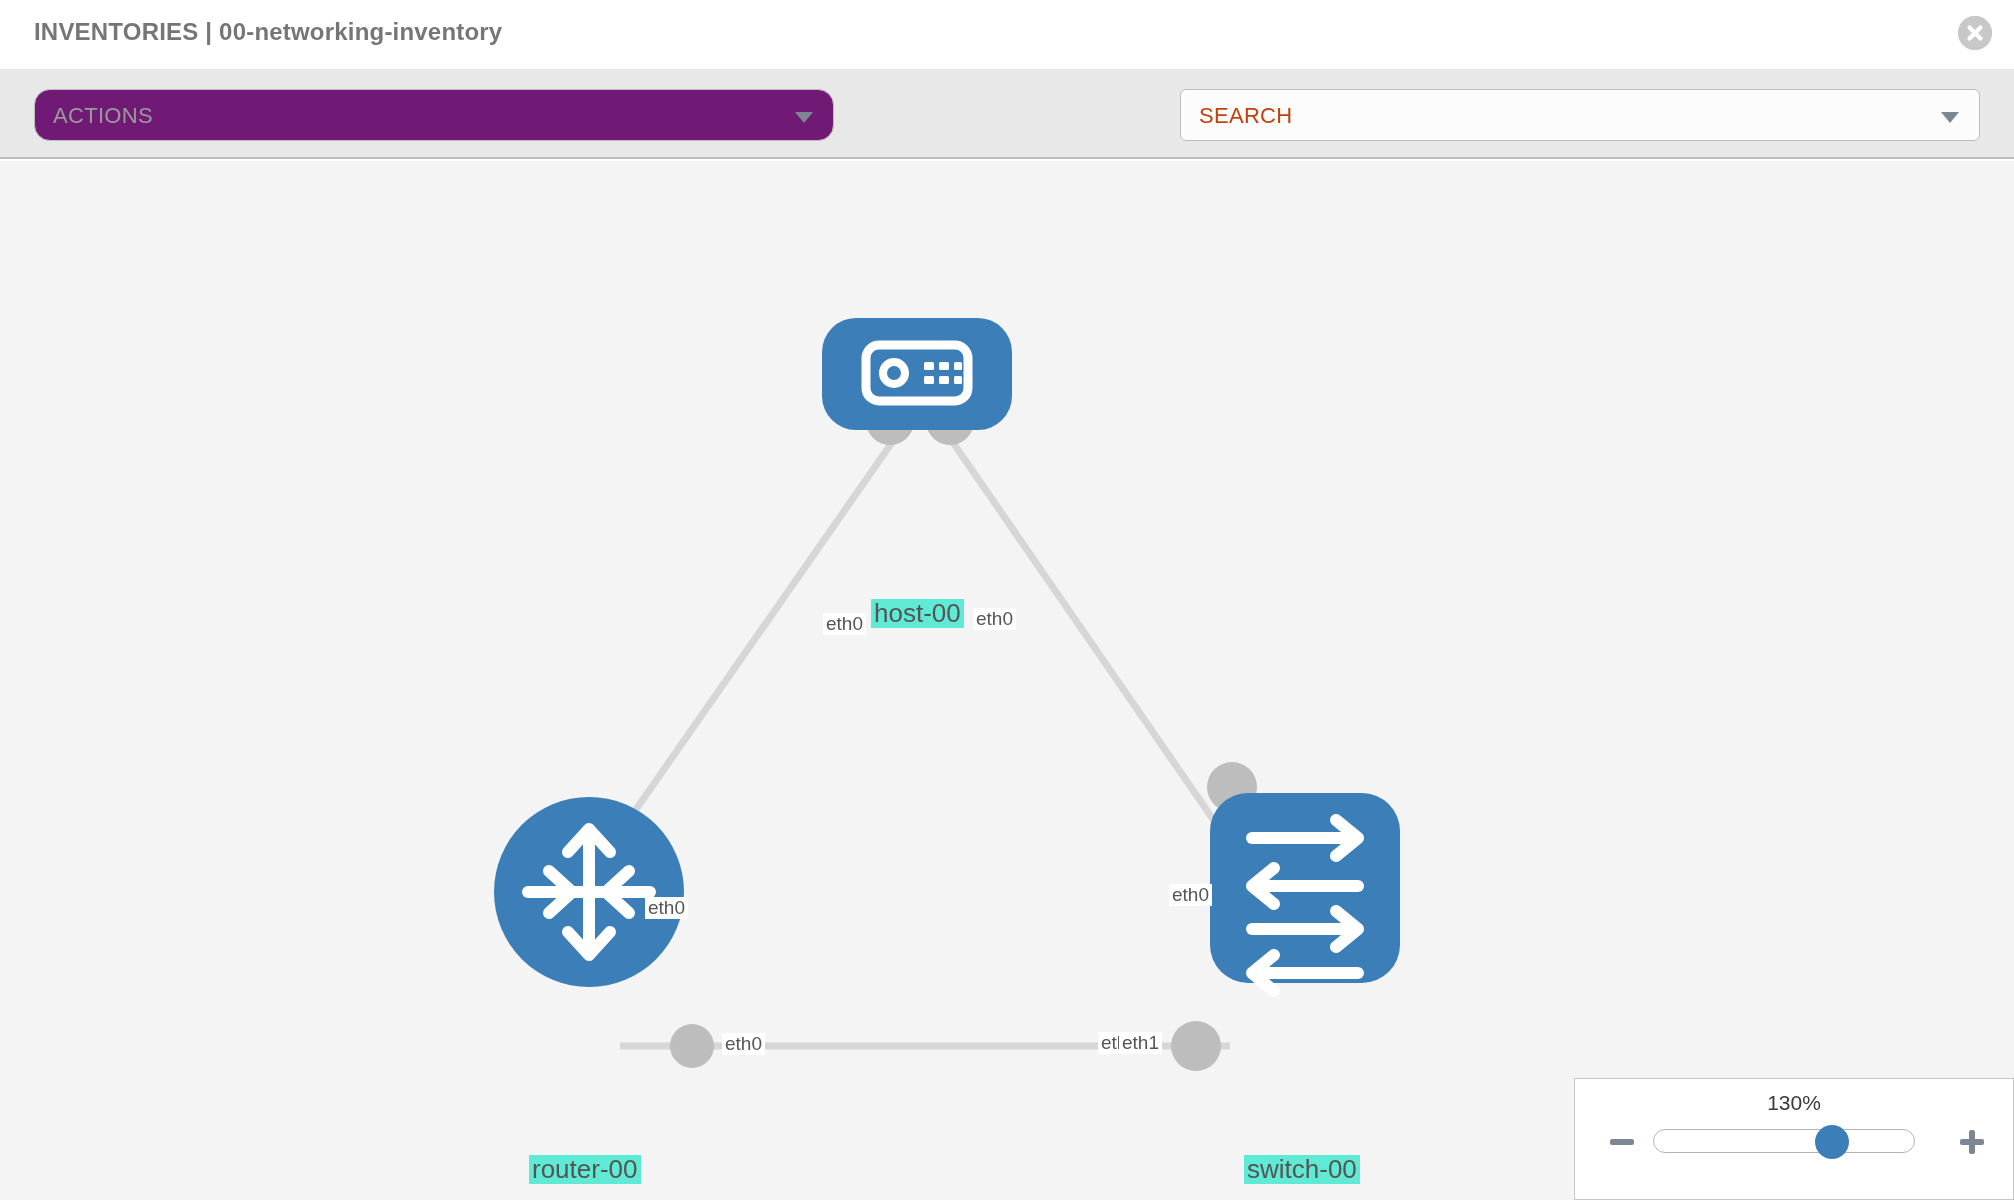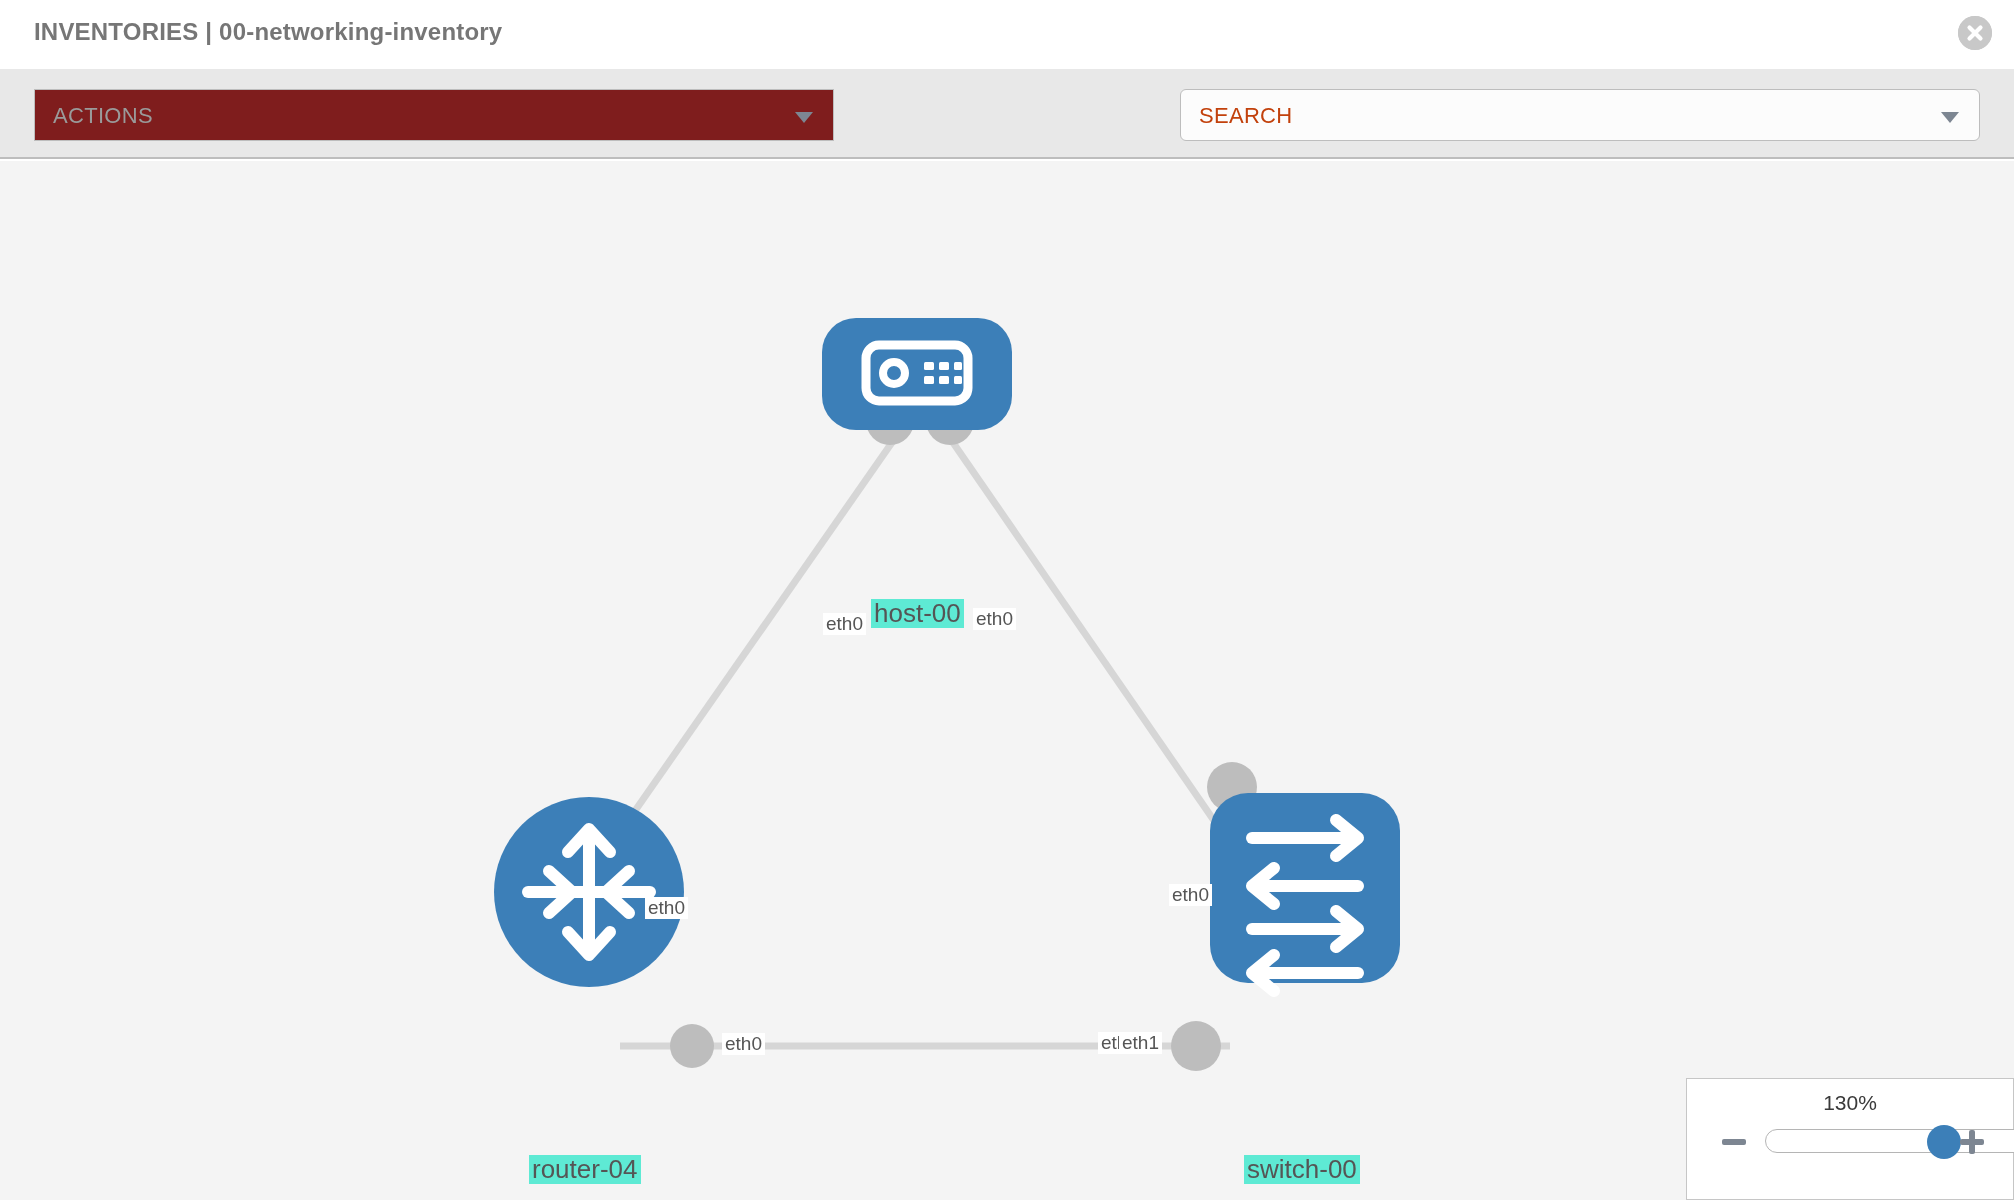--- a/index.html
+++ b/index.html
@@ -31,22 +31,22 @@
 
   
   .toolbar {
     position: absolute; left: 0; top: 69px; width: 2014px; height: 90px;
     background: #e8e8e8;
     border-bottom: 2px solid #bdbdbd;
   }
   .actions-select {
     position: absolute; left: 34px; top: 20px;
     width: 800px; height: 52px;
-    background: #7f1d1d;
-    border: 1px solid #bdbdbd; border-radius: 0;
+    background: #701a75;
+    border: 1px solid #bdbdbd; border-radius: 16px;
     cursor: pointer;
   }
   .actions-select .label {
     position: absolute; left: 18px; top: 13px;
     font-size: 22px; color: #9a9a9a; letter-spacing: .3px;
   }
   .caret {
     position: absolute; right: 20px; top: 22px;
     width: 0; height: 0;
     border-left: 9px solid transparent;
@@ -91,21 +91,21 @@
     position: absolute;
     font-size: 19px; color: #555555;
     background: #ffffff; padding: 0 3px;
     white-space: nowrap; line-height: 1.15;
   }
   .node-hit { position: absolute; cursor: pointer; }
 
   
   .zoom-panel {
     position: absolute; right: 0; bottom: 0;
-    width: 328px; height: 122px;
+    width: 440px; height: 122px;
     background: #ffffff;
     border: 1px solid #c6c6c6;
   }
   .zoom-value {
     position: absolute; left: 0; right: 0; top: 12px;
     text-align: center; font-size: 21px; color: #3a3a3a;
   }
   .zoom-minus, .zoom-plus {
     position: absolute; top: 48px; width: 30px; height: 30px; cursor: pointer;
   }
@@ -232,21 +232,21 @@
 
     <span class="iface-label" style="left:823px;  top:452px;">eth0</span>
     <span class="iface-label" style="left:973px;  top:447px;">eth0</span>
     <span class="iface-label" style="left:645px;  top:736px;">eth0</span>
     <span class="iface-label" style="left:1169px; top:723px;">eth0</span>
     <span class="iface-label" style="left:722px;  top:872px;">eth0</span>
     <span class="iface-label" style="left:1098px; top:871px;">eth0</span>
     <span class="iface-label" style="left:1119px; top:871px;">eth1</span>
 
     <span class="node-label" style="left:871px;  top:438px;">host-00</span>
-    <span class="node-label" style="left:529px;  top:994px;">router-04</span>
+    <span class="node-label" style="left:529px;  top:994px;">router-00</span>
     <span class="node-label" style="left:1244px; top:994px;">switch-00</span>
 
     <span class="node-hit" style="left:822px;  top:157px; width:190px; height:112px;"></span>
     <span class="node-hit" style="left:494px;  top:636px; width:190px; height:190px;"></span>
     <span class="node-hit" style="left:1210px; top:632px; width:190px; height:190px;"></span>
 
     <div class="zoom-panel">
       <div class="zoom-value">130%</div>
 
       <div class="zoom-minus">

